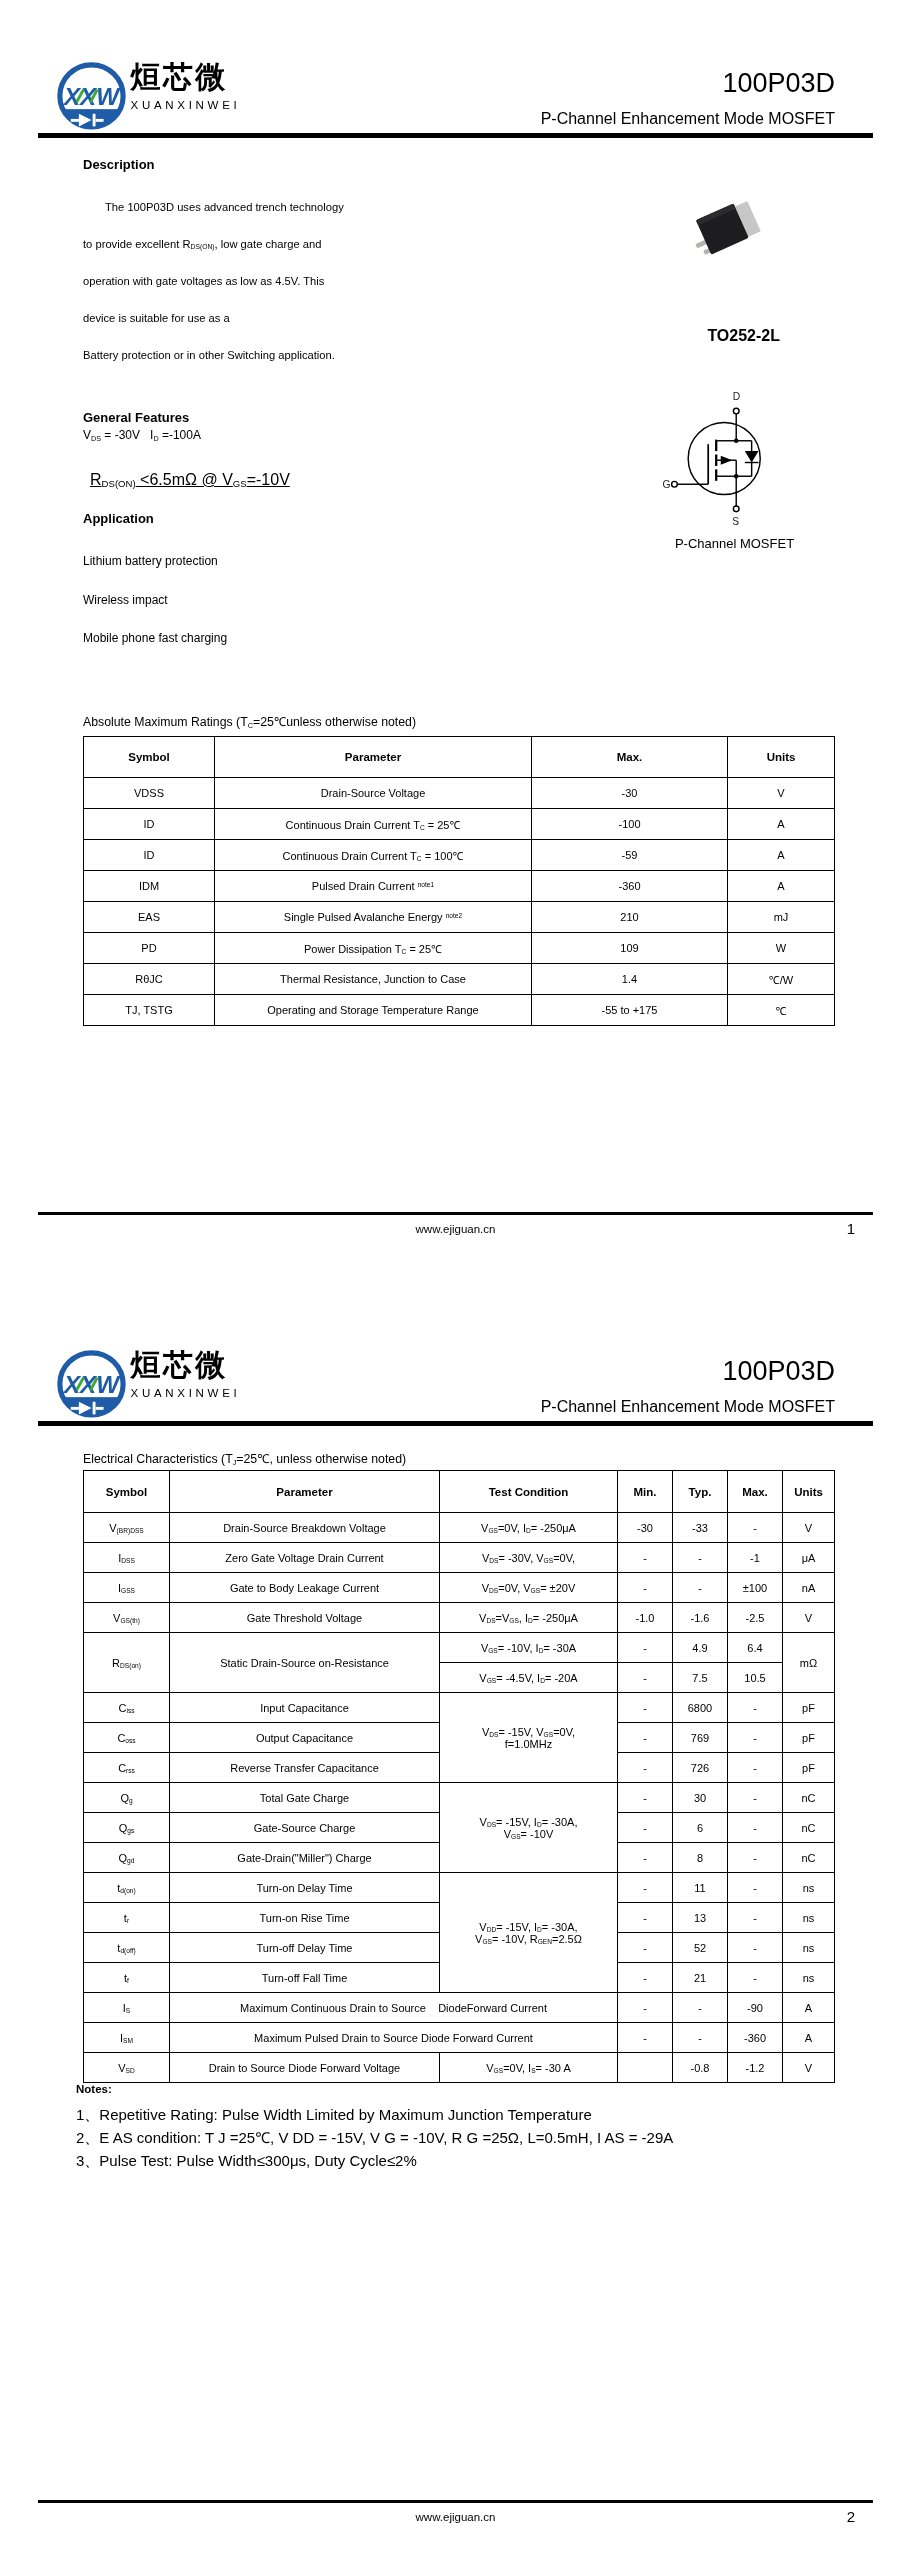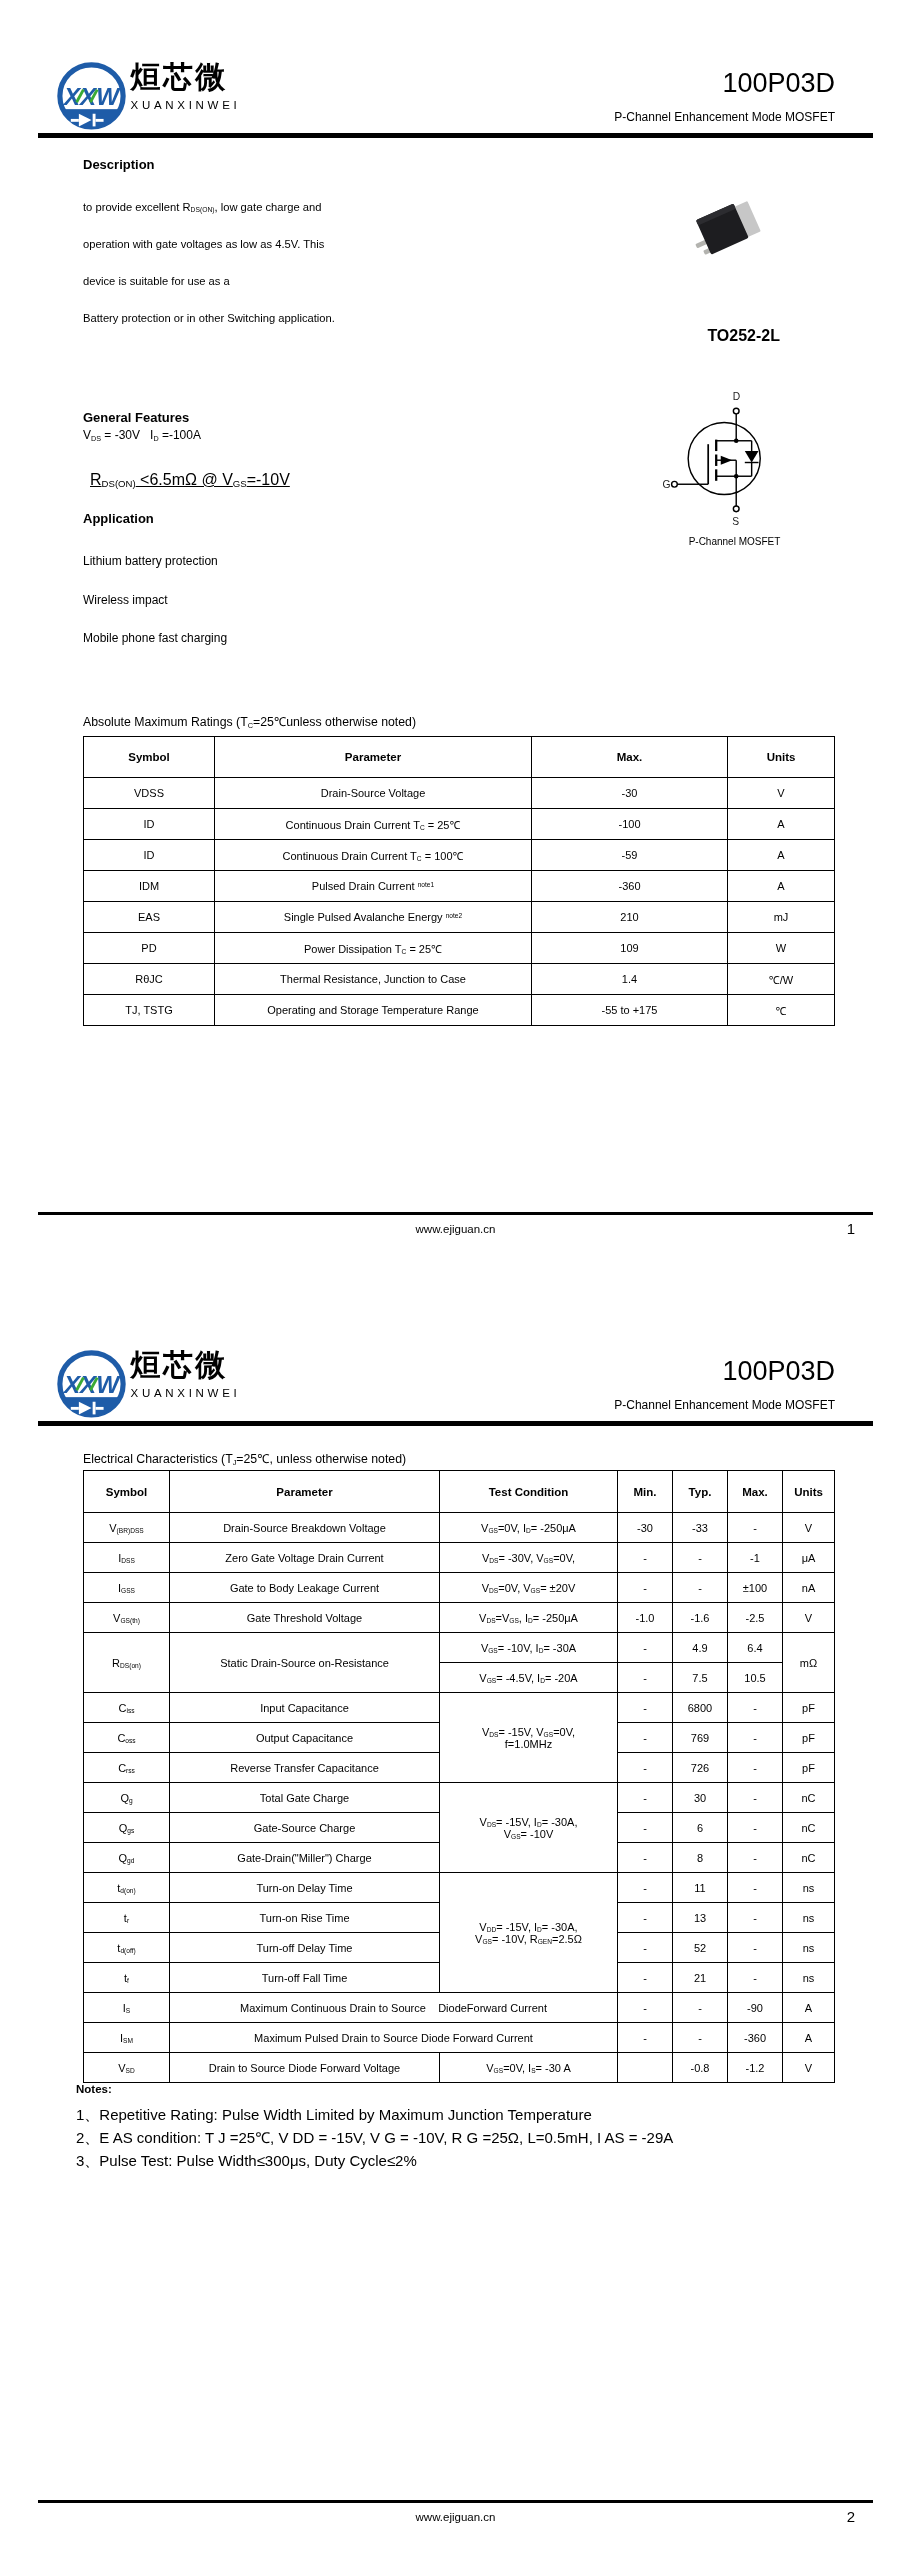--- a/index.html
+++ b/index.html
@@ -6,29 +6,29 @@
   body{width:911px;font-family:"Liberation Sans",sans-serif;color:#000;}
   .page{position:relative;width:911px;height:1288px;background:#fff;overflow:hidden;}
   .abs{position:absolute;}
   sub{font-size:60%;vertical-align:-0.22em;line-height:0;}
   sup{font-size:60%;vertical-align:0.5em;line-height:0;}
   
   .logo{display:flex;align-items:flex-start;}
   .logo-cn{font-size:30px;font-weight:bold;letter-spacing:2.3px;line-height:1;}
   .logo-en{font-size:11.5px;letter-spacing:3.7px;margin-top:8px;line-height:1;}
   .part-number{font-size:27px;text-align:right;line-height:1;}
-  .subtitle{font-size:12px;text-align:right;line-height:1;}
+  .subtitle{font-size:16px;text-align:right;line-height:1;}
   .rule{background:#000;}
   
   .h-section{font-size:13px;font-weight:bold;line-height:1;}
   .body-line{font-size:11.5px;line-height:1;}
   .desc-block{font-size:11.2px;line-height:37px;}
   .desc-block .indent{text-indent:22px;}
   .pkg-label{font-size:16px;font-weight:bold;text-align:center;}
-  .sym-caption{font-size:10px;text-align:center;}
+  .sym-caption{font-size:13px;text-align:center;}
   .tbl-title{font-size:12.3px;font-weight:normal;line-height:1;}
   
   table{border-collapse:collapse;table-layout:fixed;border:1.7px solid #000;}
   th,td{border:1.1px solid #000;text-align:center;vertical-align:middle;
         font-size:11px;padding:0 3.4px;overflow:hidden;}
   th{font-weight:bold;font-size:11.5px;}
   .amr-table th{height:40px;}
   .amr-table td{height:30px;}
   .ec-table th{height:41px;}
   .ec-table td{height:29px;}
@@ -65,20 +65,21 @@
       <div class="logo-cn">烜芯微</div>
       <div class="logo-en">XUANXINWEI</div>
     </div>
   </div>
   <div class="abs part-number" style="right:76px;top:70px;">100P03D</div>
   <div class="abs subtitle" style="right:76px;top:111px;">P-Channel Enhancement Mode MOSFET</div>
   <div class="abs rule" style="left:38px;right:38px;top:133px;height:4.6px;"></div>
 
   <div class="abs h-section" style="left:83px;top:158px;">Description</div>
   <div class="abs desc-block" style="left:83px;top:189px;width:344px;">
+    <div class="indent">The  100P03D uses advanced trench technology</div>
     <div>to provide excellent R<sub>DS(ON)</sub>, low gate charge and</div>
     <div>operation with gate voltages as low as 4.5V. This</div>
     <div>device is suitable for use as a</div>
     <div>Battery protection or in other Switching application.</div>
   </div>
 
   <svg class="abs" style="left:691px;top:200px;" width="80" height="72" viewBox="0 0 140 125">
     <g transform="rotate(-24 70 60)">
       <rect x="88" y="18" width="32" height="58" rx="2" fill="#c7c7c7"></rect>
       <rect x="6" y="50" width="24" height="8" rx="2" fill="#b3b3af"></rect>

